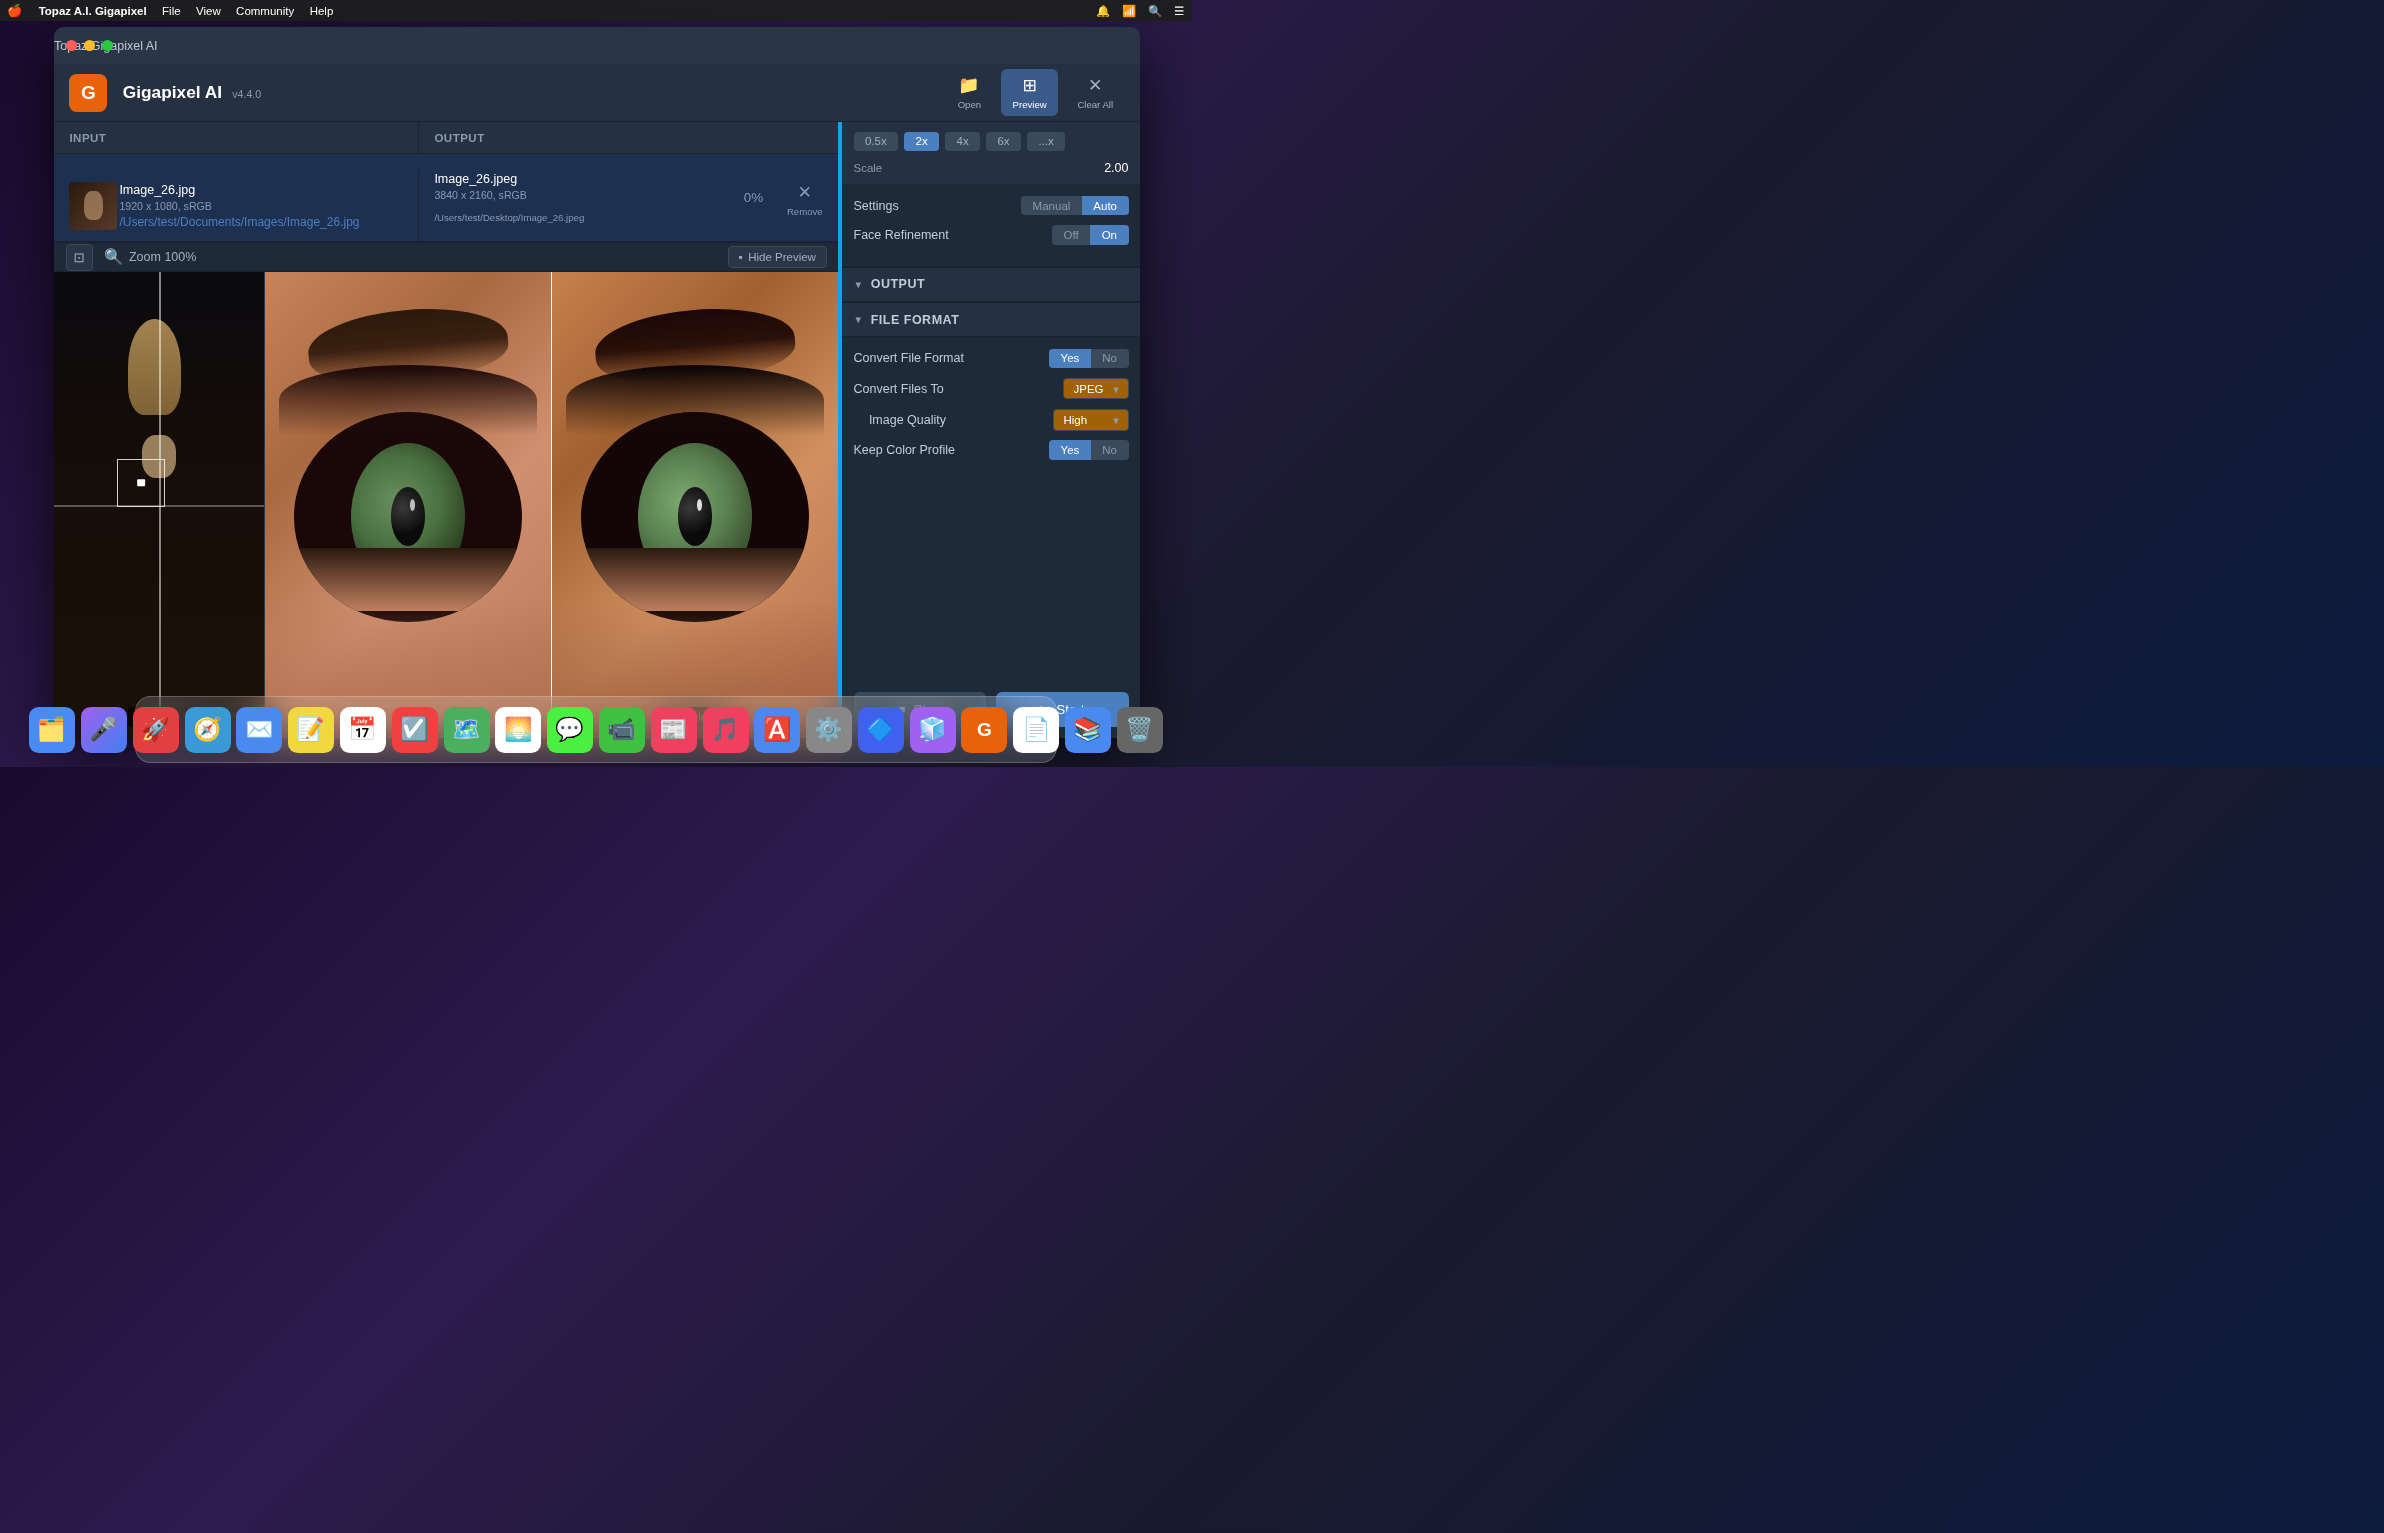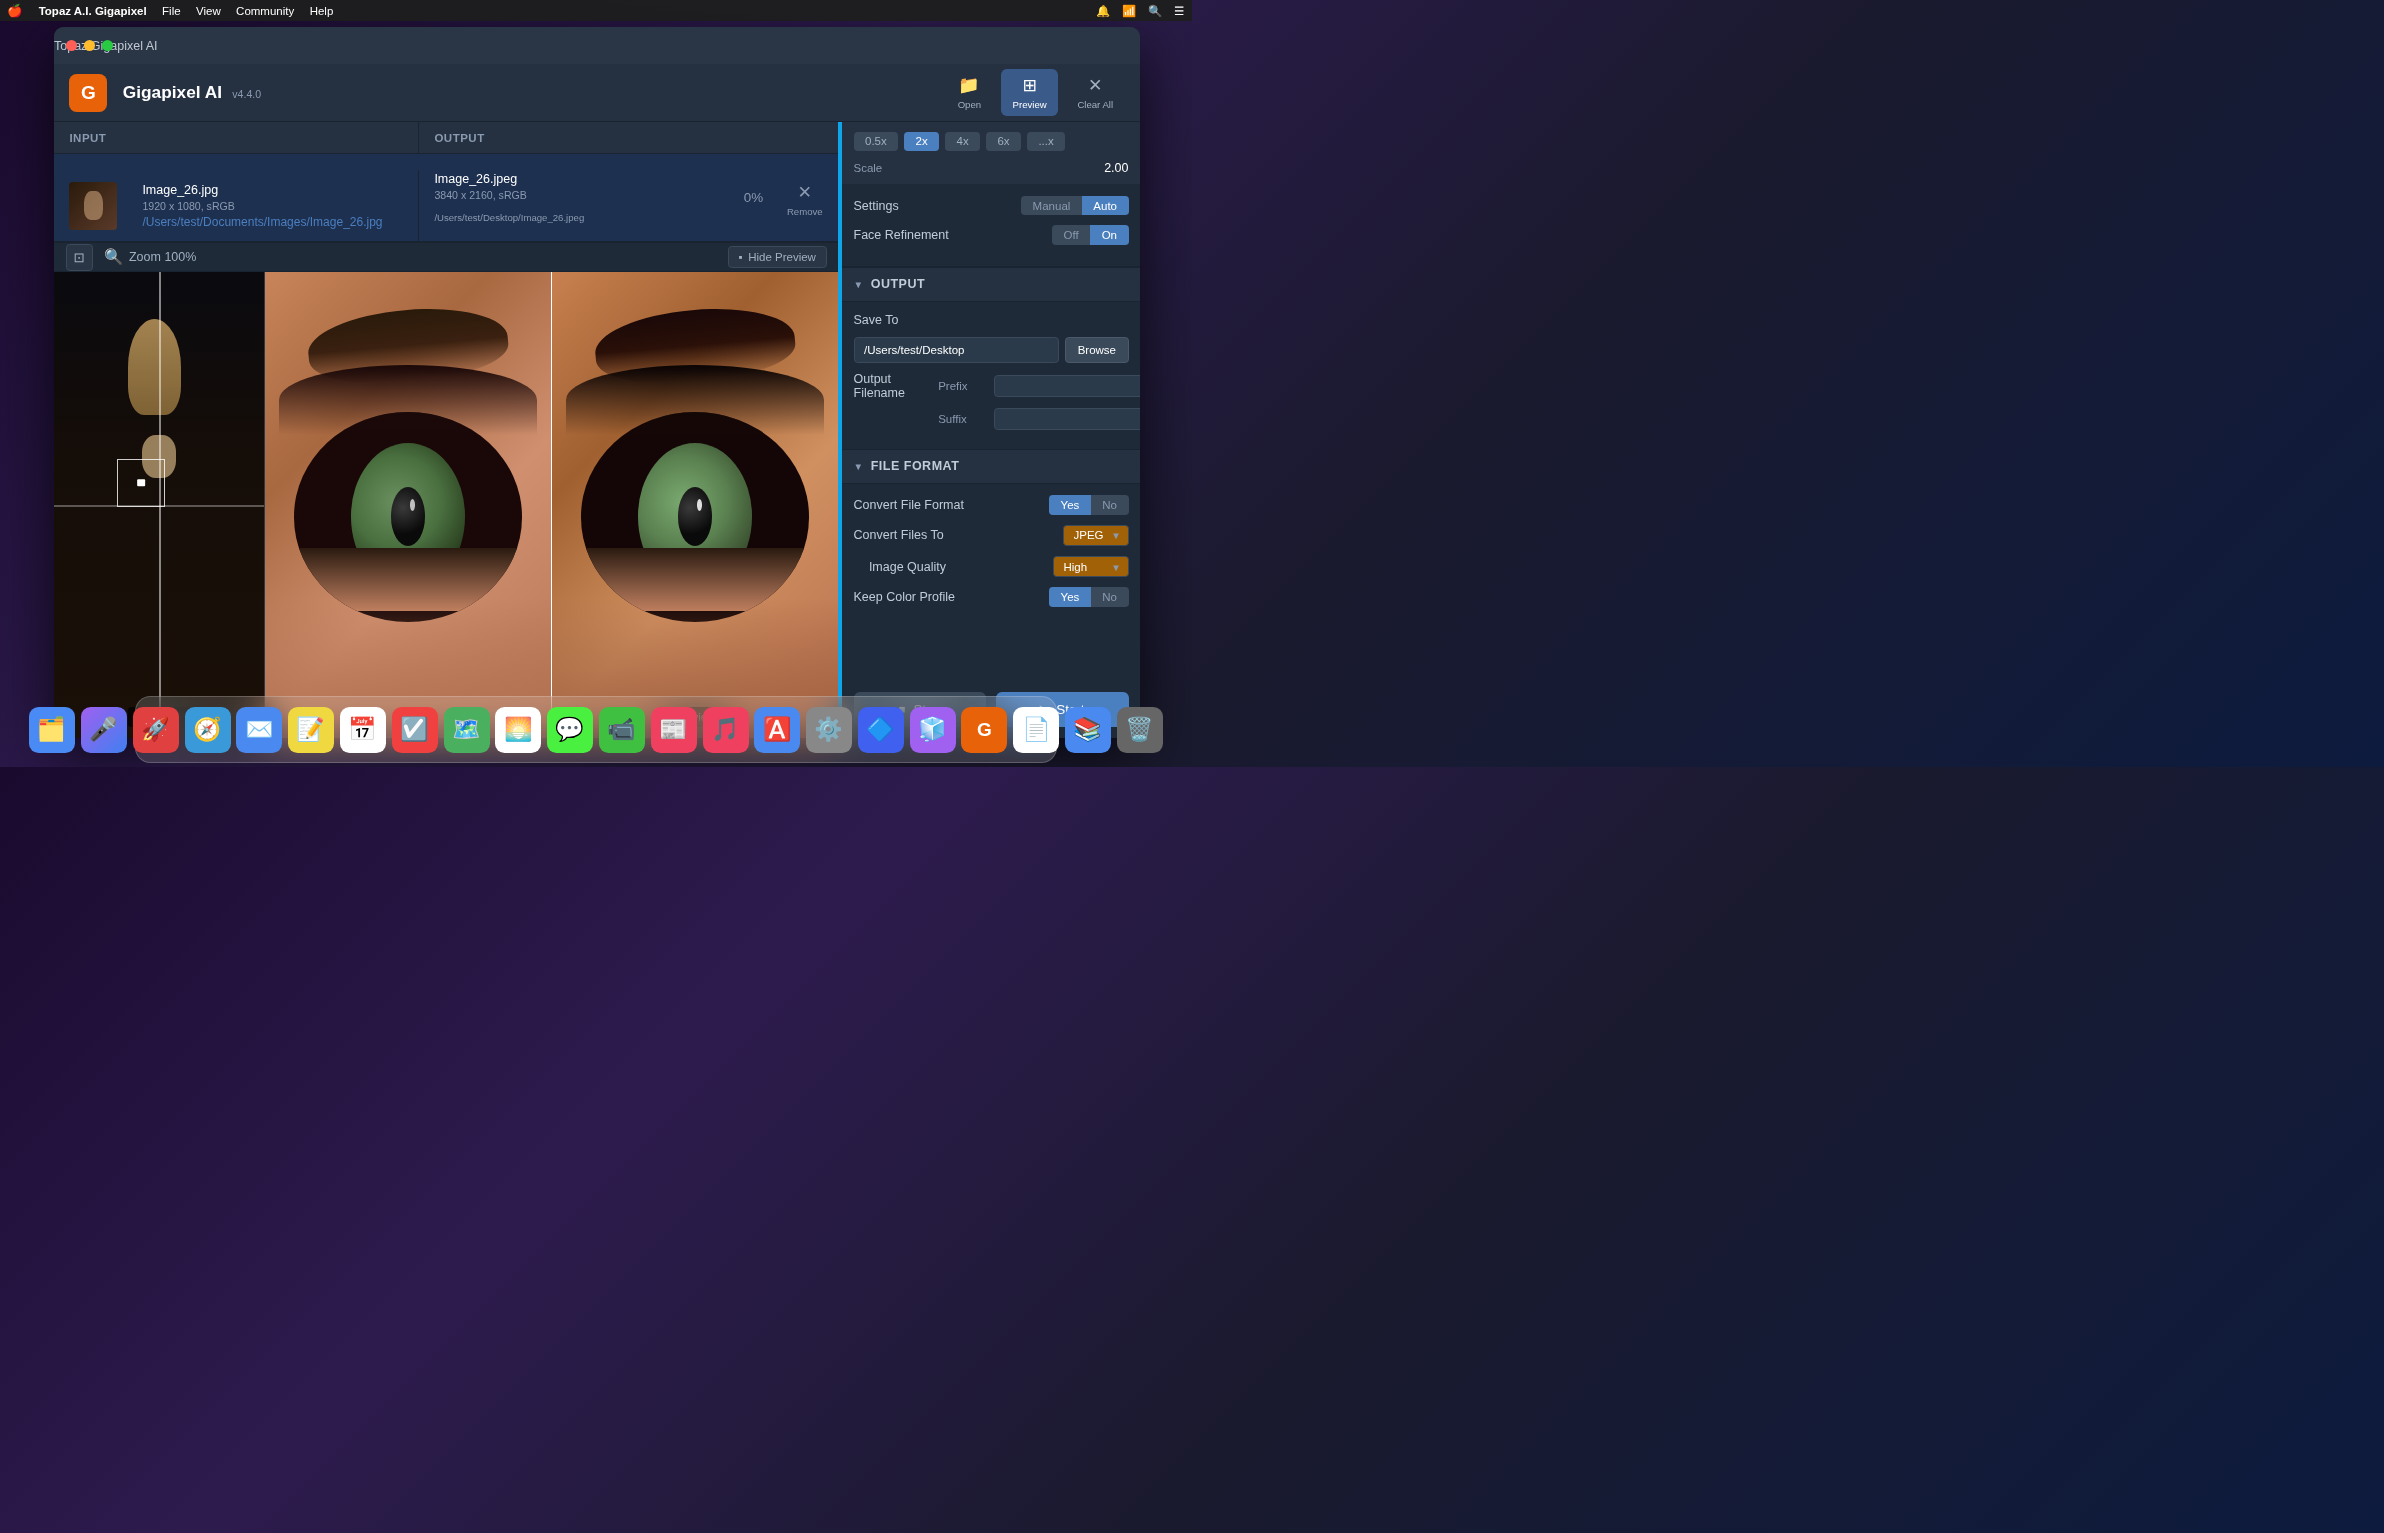--- a/index.html
+++ b/index.html
@@ -178,21 +178,21 @@
       background: #1e3050;
       border-bottom: 1px solid #1a2330;
       align-items: center;
     }
     .file-input-cell {
       width: 365px;
       padding: 11.5px 15.4px;
       border-right: 1px solid #1a2330;
       display: flex;
       align-items: center;
-      gap: 25px;
+      gap: 2px;
       margin-top: 16px;
     }
     .file-thumb {
       width: 48px;
       height: 48px;
       background: #3a2a1a;
       border-radius: 3.8px;
       overflow: hidden;
       flex-shrink: 0;
       position: relative;
@@ -909,39 +909,20 @@
             <button class="toggle-btn active-on">On</button>
           </div>
         </div>
       </div>
 
       <div class="collapsible-header">
         <span class="collapse-arrow">▼</span>
         <span class="section-title">OUTPUT</span>
       </div>
 
-      <div class="output-section">
-        <div class="output-row">
-          <span class="output-label">Save To</span>
-        </div>
-        <div class="path-row">
-          <input class="path-input" type="text" value="/Users/test/Desktop" style="">
-          <button class="browse-btn">Browse</button>
-        </div>
-        <div class="filename-row">
-          <span class="filename-label">Output Filename</span>
-          <span class="filename-sublabel">Prefix</span>
-          <input class="filename-input" type="text" value="" style="">
-        </div>
-        <div class="filename-row">
-          <span class="filename-label" style="min-width:77px"></span>
-          <span class="filename-sublabel">Suffix</span>
-          <input class="filename-input" type="text" value="" style="">
-        </div>
-      </div>
 
       <div class="collapsible-header">
         <span class="collapse-arrow">▼</span>
         <span class="section-title">FILE FORMAT</span>
       </div>
 
       <div class="format-section">
         <div class="format-row">
           <span class="format-label">Convert File Format</span>
           <div class="toggle-group">

